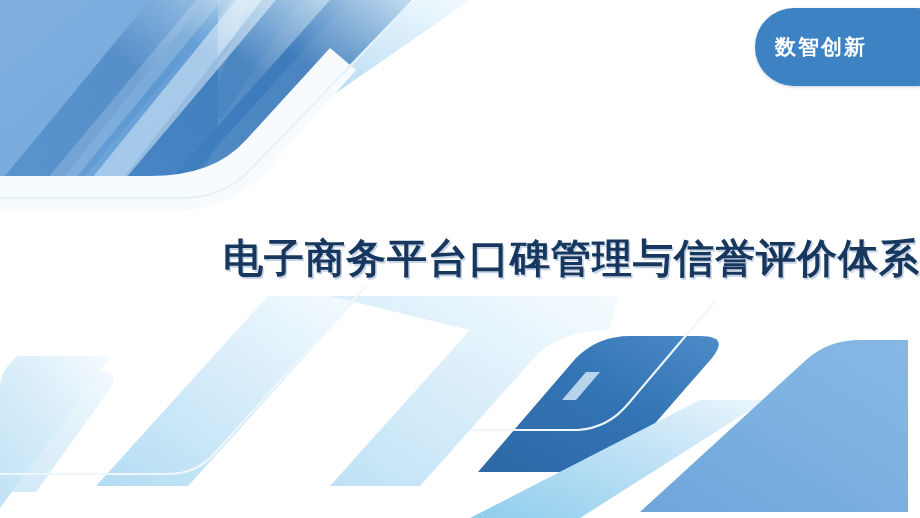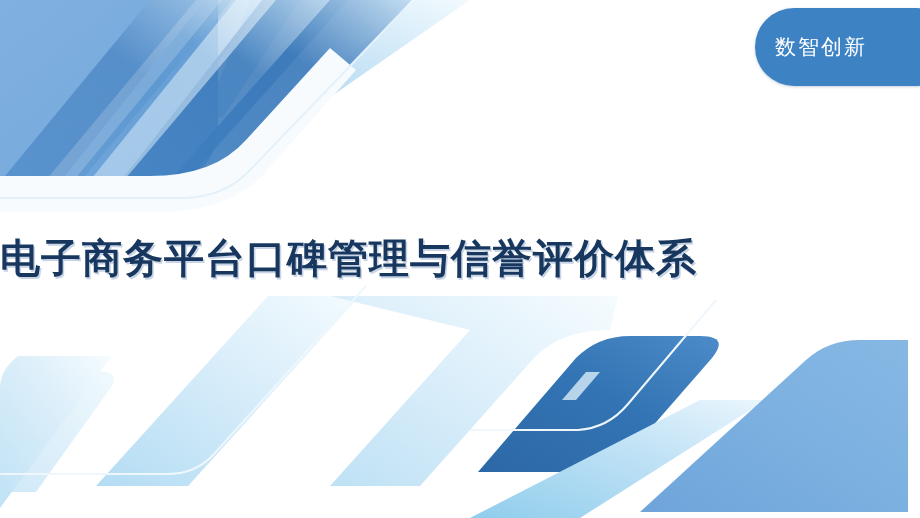--- a/index.html
+++ b/index.html
@@ -41,28 +41,28 @@
     justify-content: center;
     box-sizing: border-box;
     padding-left: 20px;
   }
   .badge-line {
     color: #ffffff;
     font-size: 21px;
     line-height: 28px;
     letter-spacing: 2px;
     white-space: nowrap;
-    font-weight: 400;
+    font-weight: 700;
   }
   #title {
     position: absolute;
     left: 0;
     top: 232px;
     width: 920px;
-    text-align: left;
+    text-align: right;
     color: #17375e;
     font-size: 40px;
     font-weight: bold;
     letter-spacing: 1px;
     line-height: 52px;
     white-space: nowrap;
     text-shadow: 1.5px 1.5px 0 rgba(190,205,225,0.85);
   }
 </style>
 </head>

